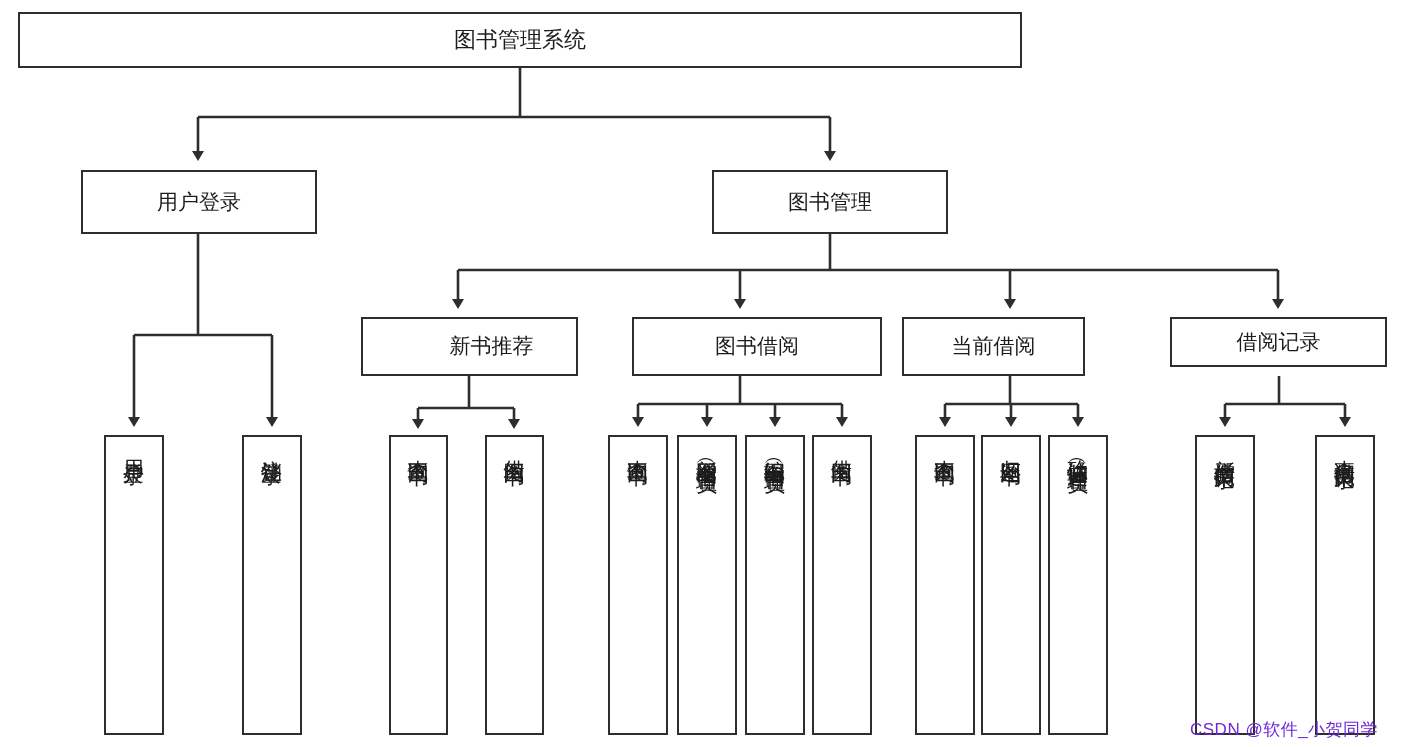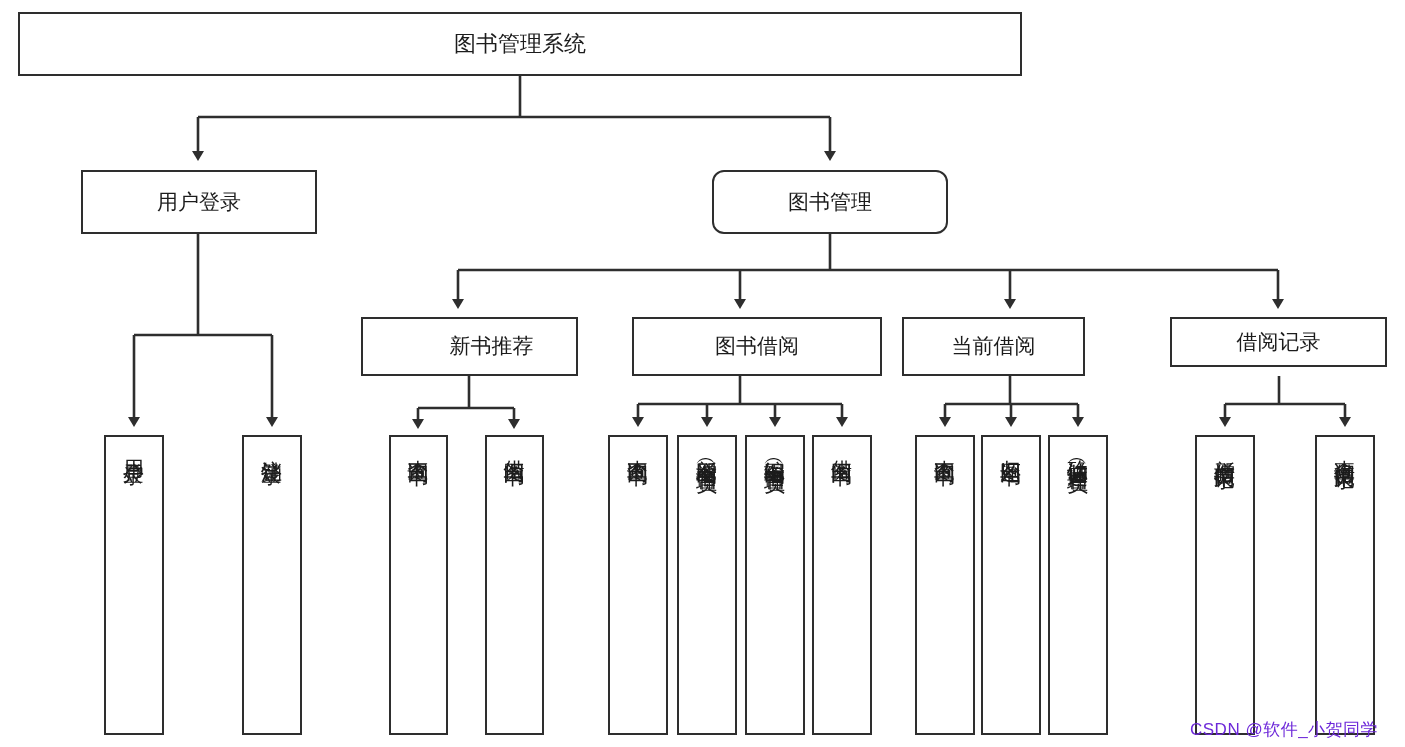--- a/index.html
+++ b/index.html
@@ -114,28 +114,28 @@
       <path d="M1011,404 L1011,418" marker-end="url(#arrow)"></path>
       <path d="M1078,404 L1078,418" marker-end="url(#arrow)"></path>
 
       <path d="M1279,376 L1279,404"></path>
       <path d="M1225,404 L1345,404"></path>
       <path d="M1225,404 L1225,418" marker-end="url(#arrow)"></path>
       <path d="M1345,404 L1345,418" marker-end="url(#arrow)"></path>
     </g>
   </svg>
 
-  <div class="node root" style="left:18px; top:12px; width:1004px; height:64px;">
+  <div class="node root" style="left:18px; top:12px; width:1004px; height:56px;">
     <span class="lbl">图书管理系统</span>
   </div>
 
   <div class="node l2" style="left:81px; top:170px; width:236px; height:64px;">
     <span class="lbl">用户登录</span>
   </div>
-  <div class="node l2" style="left:712px; top:170px; width:236px; height:64px;border-radius:12px;">
+  <div class="node l2" style="left:712px; top:170px; width:236px; height:64px;">
     <span class="lbl">图书管理</span>
   </div>
 
   <div class="node l3" style="left:361px; top:317px; width:217px; height:59px;padding-left:44px;">
     <span class="lbl">新书推荐</span>
   </div>
   <div class="node l3" style="left:632px; top:317px; width:250px; height:59px;">
     <span class="lbl">图书借阅</span>
   </div>
   <div class="node l3" style="left:902px; top:317px; width:183px; height:59px;">

